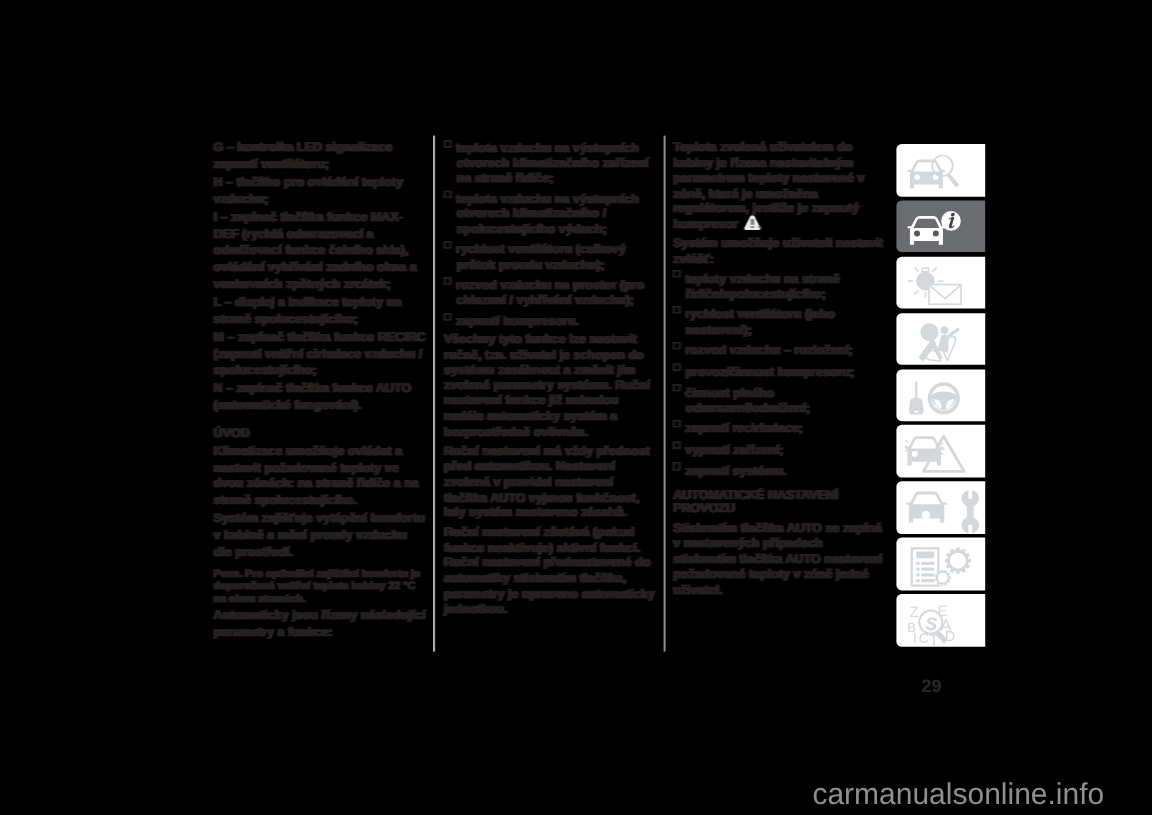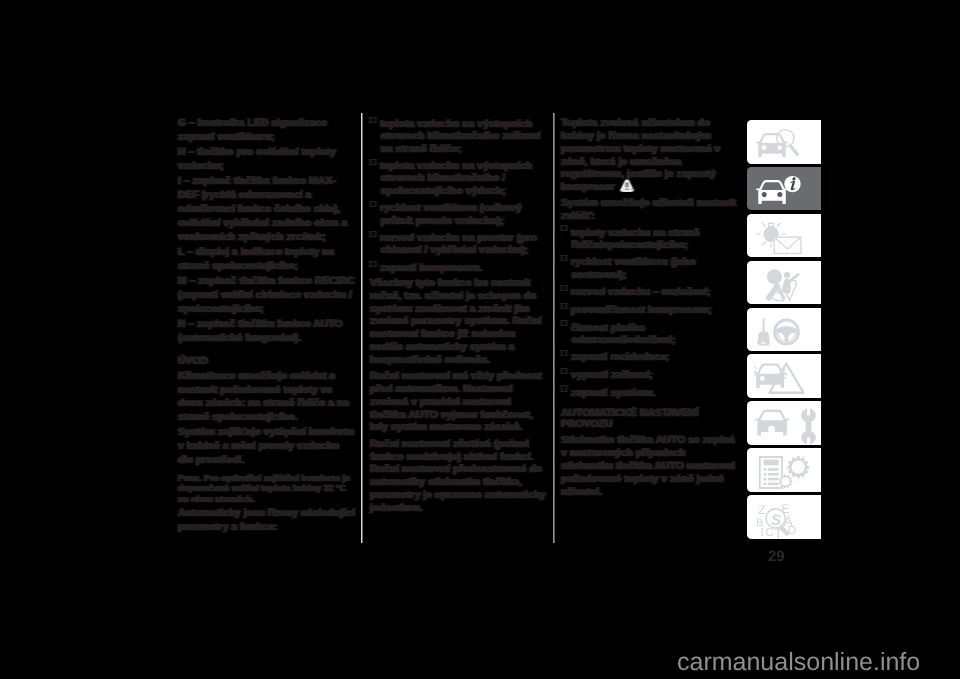--- a/index.html
+++ b/index.html
@@ -30,21 +30,21 @@
          background:linear-gradient(to right,#9a9a9a 0%,#8a8a8a 45%,#3a3a3a 100%);}
 
   
   .sidebar{position:absolute;left:747px;top:120px;width:74px;}
   .tab{position:relative;width:74px;height:43.5px;background:#fff;
        border-radius:4.5px 0 0 4.5px;
        margin-bottom:3.4px;overflow:hidden;}
   .tab.active{background:#6a6c70;}
   .tab svg{position:absolute;left:7px;top:6px;}
 
-  .pagenum{position:absolute;left:768px;top:548px;color:#2b2727;font-size:15px;font-weight:bold;}
+  .pagenum{position:absolute;left:768px;top:564px;color:#2b2727;font-size:15px;font-weight:bold;}
 
   .watermark{position:absolute;left:677px;top:648px;color:#8f8f8f;font-size:25px;
              font-family:"Liberation Sans",sans-serif;letter-spacing:0px;}
 
   .warnicon{display:inline-block;vertical-align:baseline;margin:0 1px 0 2px;height:0;
             width:11px;position:relative;}
   .warnicon svg{position:absolute;left:0;top:-11.5px;}
 </style>
 </head>
 <body>

